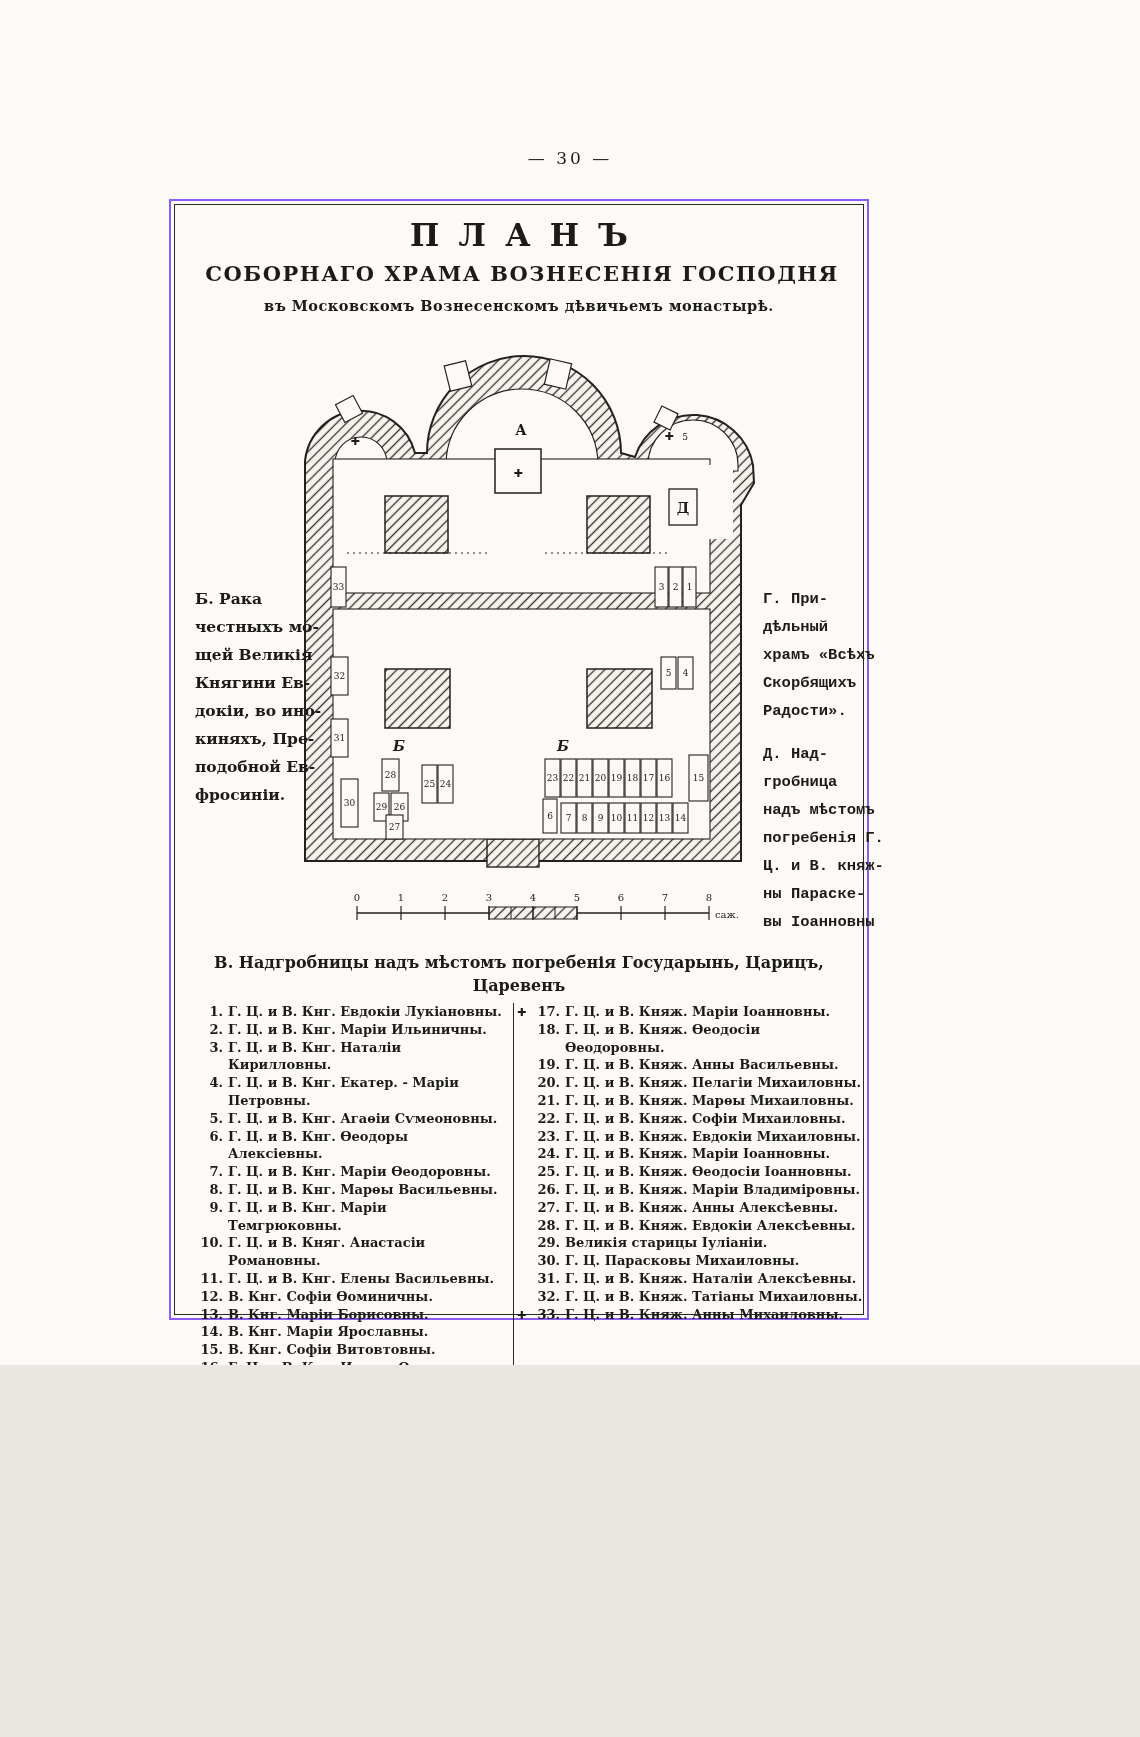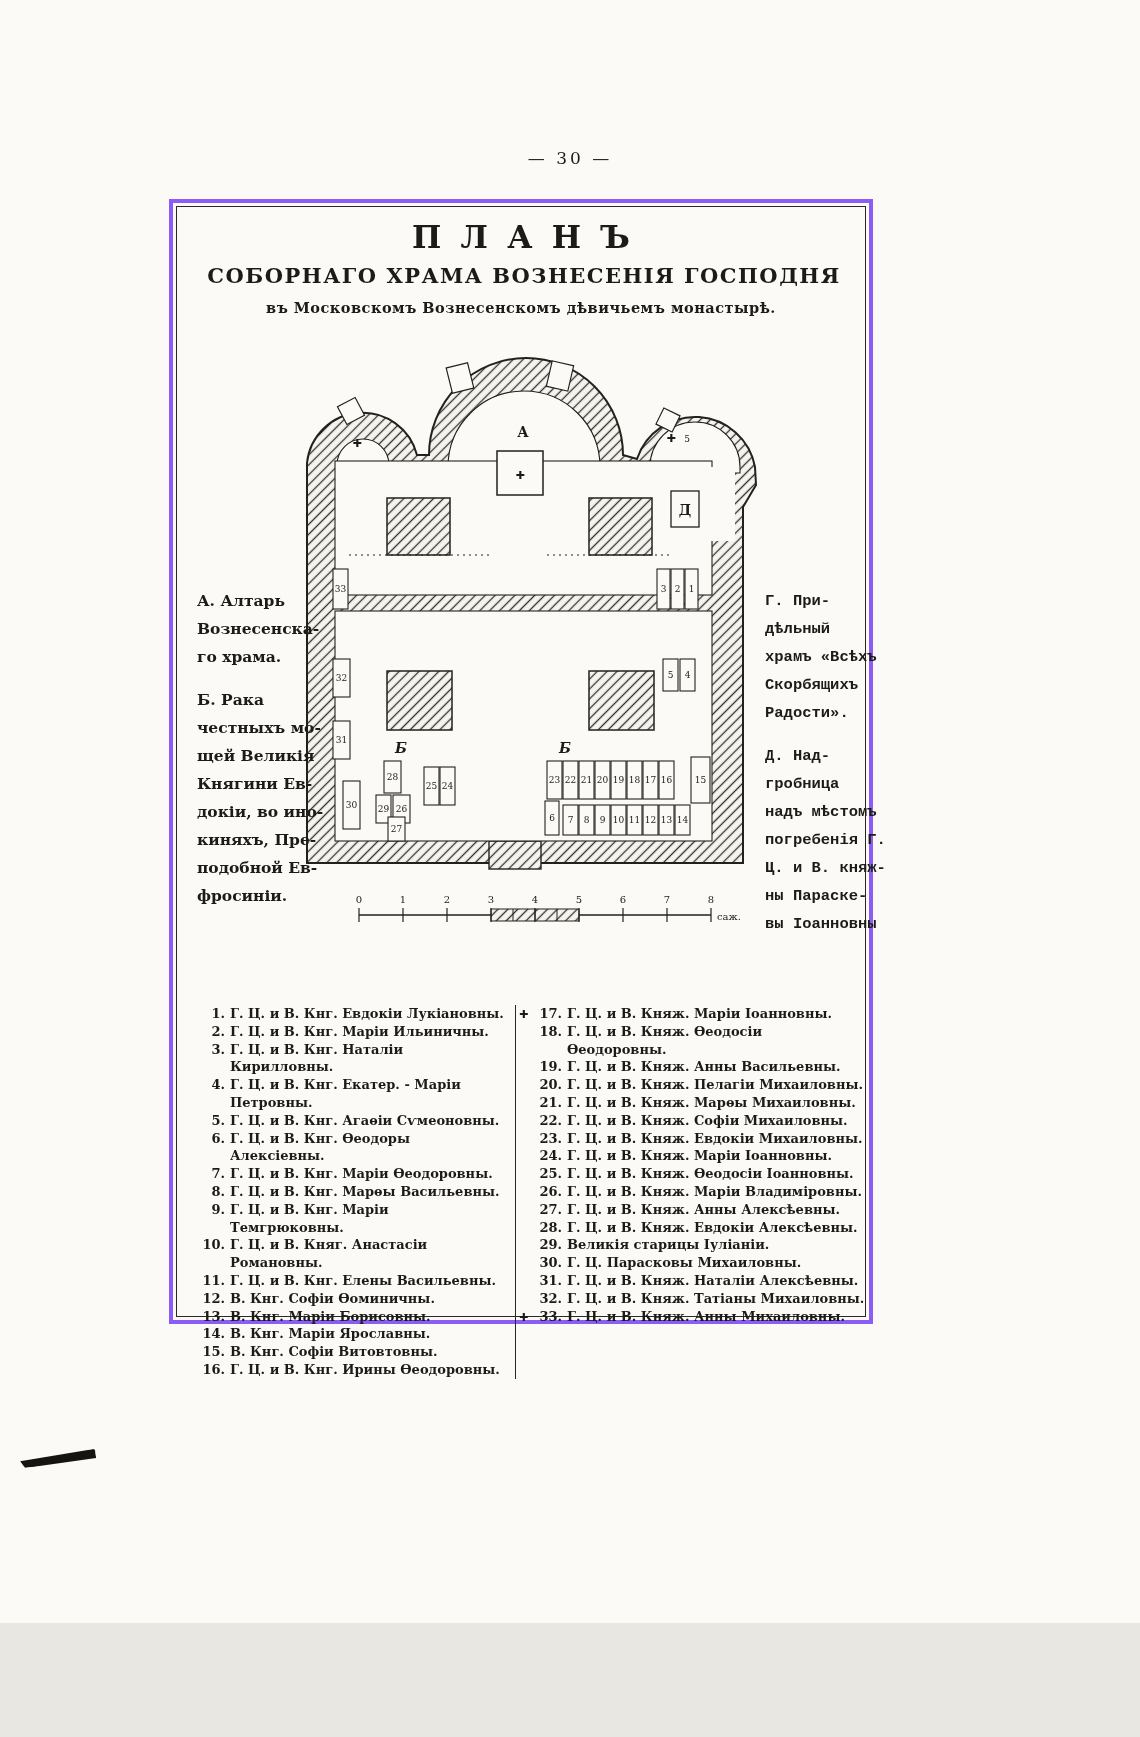--- a/index.html
+++ b/index.html
@@ -1,21 +1,21 @@
 <!DOCTYPE html>
 <html><head>
 <meta charset="utf-8">
 <style>
   html,body{margin:0;padding:0;background:#e9e7e2;}
-  .page{position:relative;width:1140px;height:1623px;background:#fbfaf7;
+  .page{position:relative;width:1140px;height:1365px;background:#fbfaf7;
         font-family:"DejaVu Serif",serif;color:#1d1b18;overflow:hidden;}
   .pnum{position:absolute;top:148px;left:0;right:0;text-align:center;
         font-size:17px;letter-spacing:3px;}
   .frame{position:absolute;left:169px;top:199px;width:696px;height:1117px;
-         border:4px solid #8b5cf6;}
+         border:2px solid #8b5cf6;}
   .frame::before{content:"";position:absolute;inset:3px;border:1px solid #2a2823;pointer-events:none;}
   .t1{position:absolute;top:16px;left:0;right:0;text-align:center;font-size:31px;
       font-weight:bold;letter-spacing:.62em;text-indent:.62em;}
   .t2{position:absolute;top:60px;left:0;right:0;text-align:center;font-size:21px;
       font-weight:bold;letter-spacing:1.5px;padding-left:6px;}
   .t3{position:absolute;top:96px;left:0;right:0;text-align:center;font-size:14.5px;
       font-weight:bold;letter-spacing:.5px;}
   #plan-svg{position:absolute;left:124px;top:140px;width:470px;height:600px;}
   .leg-col{position:absolute;width:110px;font-size:15.5px;font-weight:bold;line-height:28px;}
   .leg-left{left:24px;top:384px;}
@@ -196,25 +196,20 @@
             <text x="370" y="560" class="snum">7</text>
             <line x1="414" y1="565" x2="414" y2="579" class="tick"></line>
             <text x="414" y="560" class="snum">8</text>
           </g>
         <text class="snum" x="432" y="577" text-anchor="start">саж.</text>
       </g>
     </svg>
 
     <div class="leg-col leg-left">
       <div class="leg-block">
-          <div class="leg-line">А. Алтарь</div>
-          <div class="leg-line">Вознесенска-</div>
-          <div class="leg-line">го храма.</div>
-        </div>
-      <div class="leg-block">
           <div class="leg-line">Б. Рака</div>
           <div class="leg-line">честныхъ мо-</div>
           <div class="leg-line">щей Великія</div>
           <div class="leg-line">Княгини Ев-</div>
           <div class="leg-line">докіи, во ино-</div>
           <div class="leg-line">киняхъ, Пре-</div>
           <div class="leg-line">подобной Ев-</div>
           <div class="leg-line">фросиніи.</div>
         </div>
     </div>
@@ -232,20 +227,21 @@
           <div class="leg-line">гробница</div>
           <div class="leg-line">надъ мѣстомъ</div>
           <div class="leg-line">погребенія Г.</div>
           <div class="leg-line">Ц. и В. княж-</div>
           <div class="leg-line">ны Параске-</div>
           <div class="leg-line">вы Іоанновны</div>
         </div>
     </div>
 
     <div class="sec-v">
+      <div>В. Надгробницы надъ мѣстомъ погребенія Государынь, Царицъ, Царевенъ</div>
     </div>
 
     <div class="list">
       <div class="col-left" id="list-left">
           <div class="item">
             <span class="num">1.</span>
             <span class="txt">Г. Ц. и В. Кнг. Евдокіи Лукіановны.</span>
           </div>
           <div class="item">
             <span class="num">2.</span>

